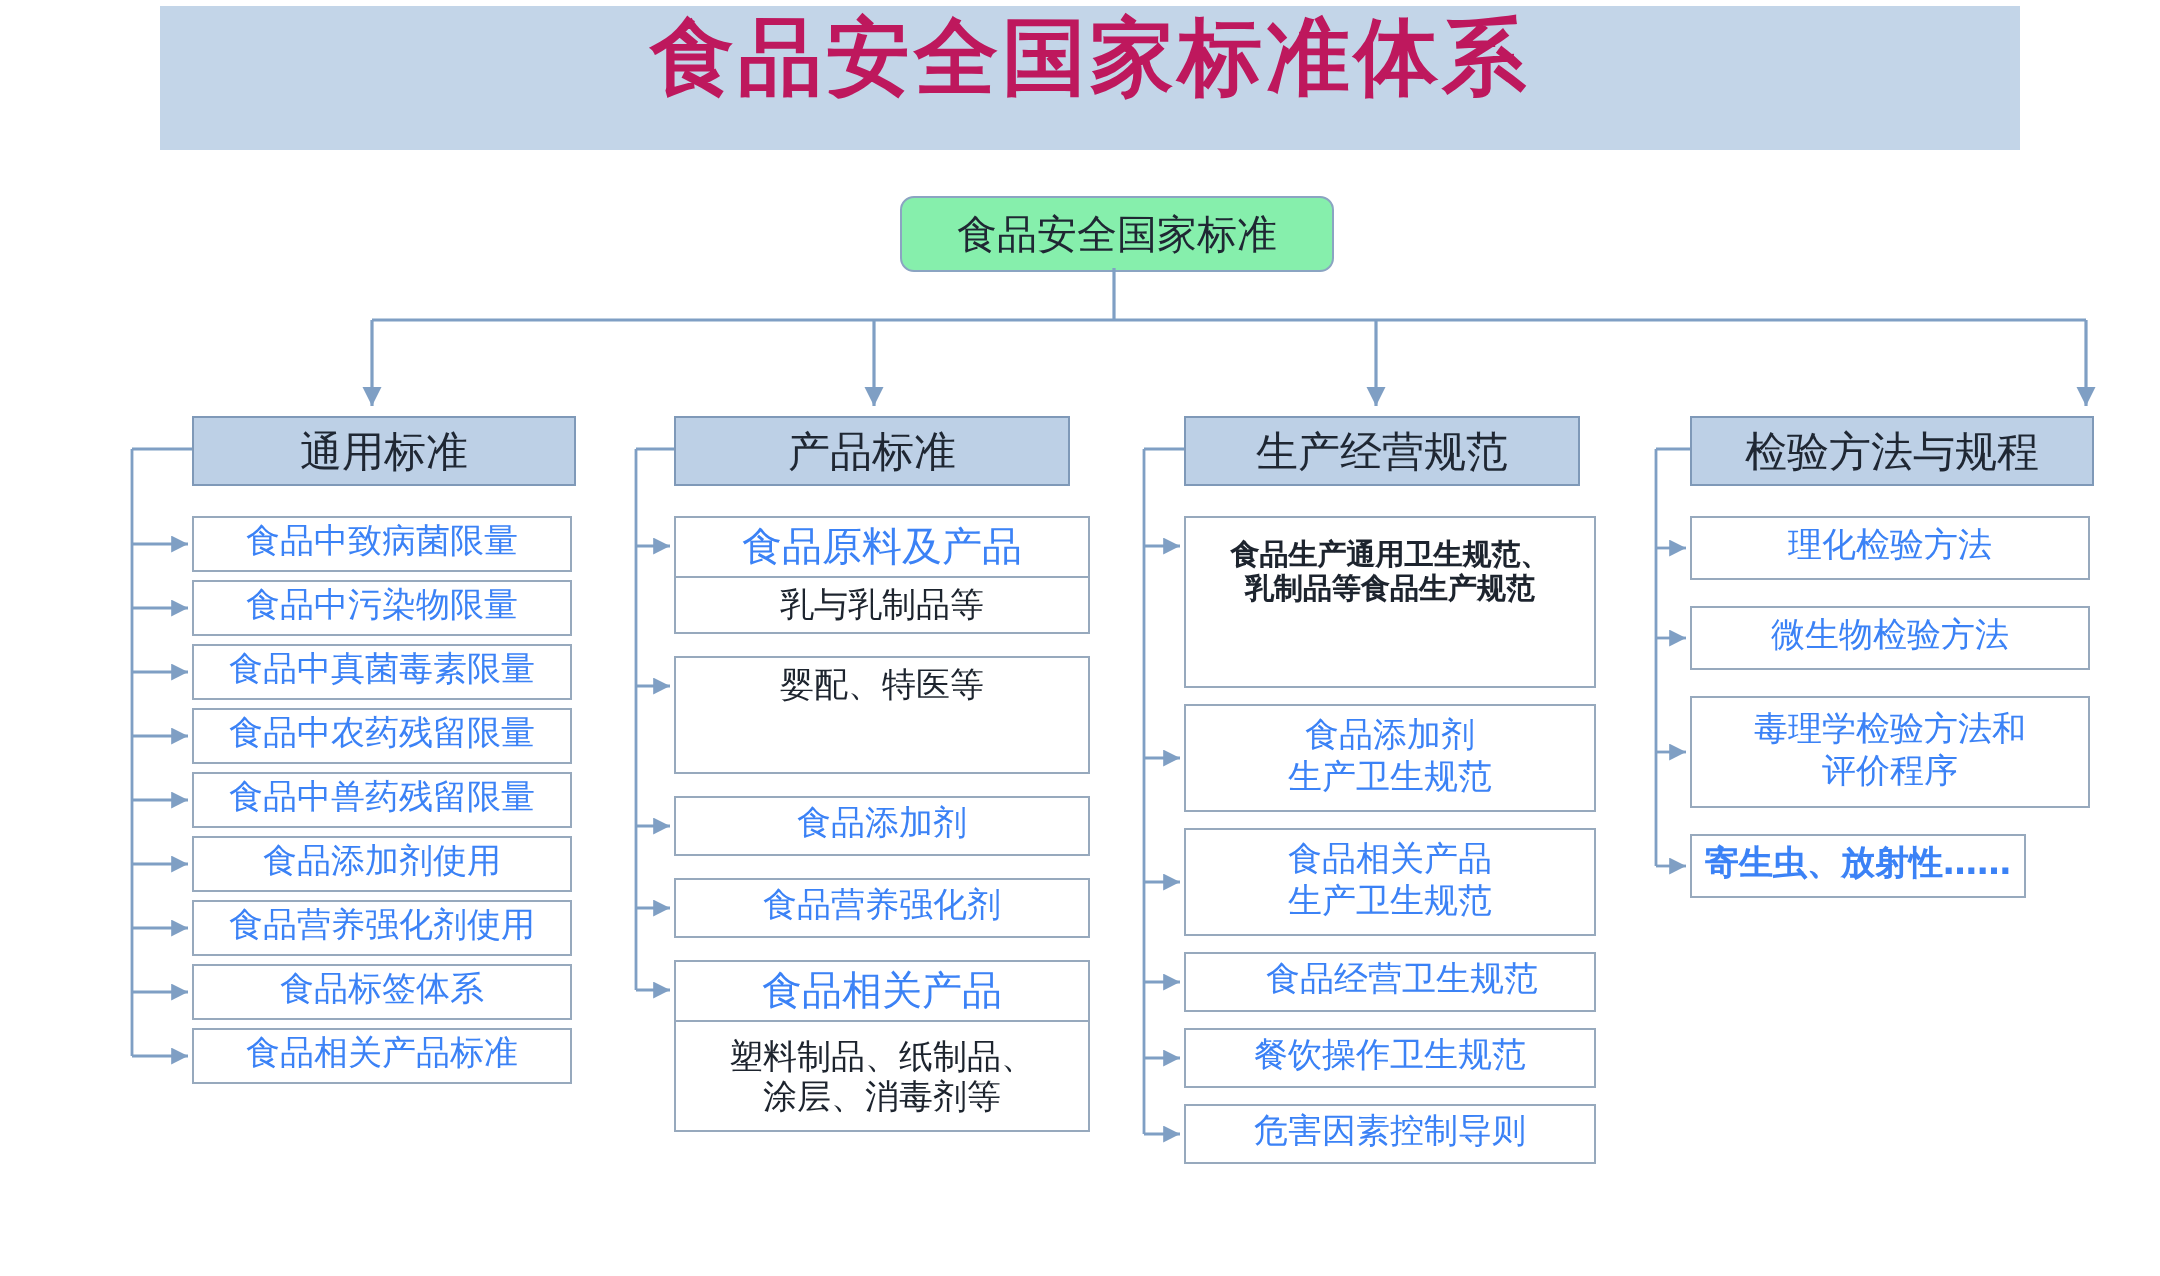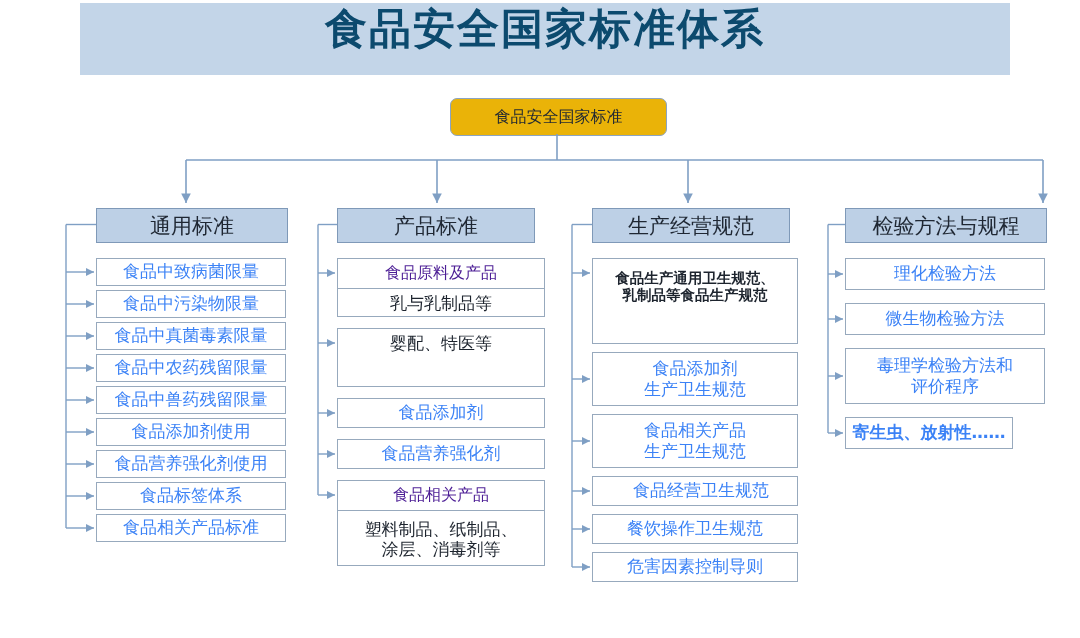--- a/index.html
+++ b/index.html
@@ -12,30 +12,30 @@
   #stage{position:relative;width:1080px;height:638px;}
 
   
   .title-band{
     position:absolute;left:80px;top:3px;width:930px;height:72px;
     background:#c3d5e8;
   }
   .title-text{
     position:absolute;left:80px;top:3px;width:930px;height:52px;
     display:flex;align-items:center;justify-content:center;
-    font-size:42px;font-weight:bold;color:#0c4a6e;
+    font-size:42px;font-weight:bold;color:#be185d;
     letter-spacing:2px;
   }
 
   
   .root-node{
     position:absolute;left:450px;top:98px;width:215px;height:36px;
-    background:#eab308;border:1px solid #8ba4c2;border-radius:7px;
+    background:#86efac;border:1px solid #8ba4c2;border-radius:7px;
     display:flex;align-items:center;justify-content:center;
-    font-size:16px;color:#1f2733;font-weight:500;
+    font-size:20px;color:#1f2733;font-weight:500;
   }
 
   
   svg.wires{position:absolute;left:0;top:0;width:1080px;height:638px;
             pointer-events:none;}
 
   
   .column{position:absolute;top:208px;}
   .col-head{
     height:33px;background:#bdd0e6;border:1px solid #7f99b8;
@@ -46,21 +46,21 @@
     background:#ffffff;border:1px solid #97a9bd;
     display:flex;align-items:center;justify-content:center;
     font-size:17px;color:#3b82f6;text-align:center;line-height:1.15;
     box-sizing:border-box;
   }
   .group{
     background:#ffffff;border:1px solid #97a9bd;box-sizing:border-box;
   }
   .group .g-main{
     display:flex;align-items:center;justify-content:center;
-    font-size:16px;color:#4c1d95;border-bottom:1px solid #97a9bd;
+    font-size:20px;color:#3b82f6;border-bottom:1px solid #97a9bd;
     box-sizing:border-box;
   }
   .group .g-sub{
     display:flex;align-items:center;justify-content:center;
     font-size:17px;color:#1d242e;text-align:center;line-height:1.2;
     box-sizing:border-box;
   }
   .group .g-sub.small{font-size:14.5px;}
   .leaf.two-line{line-height:1.25;}
 </style>

